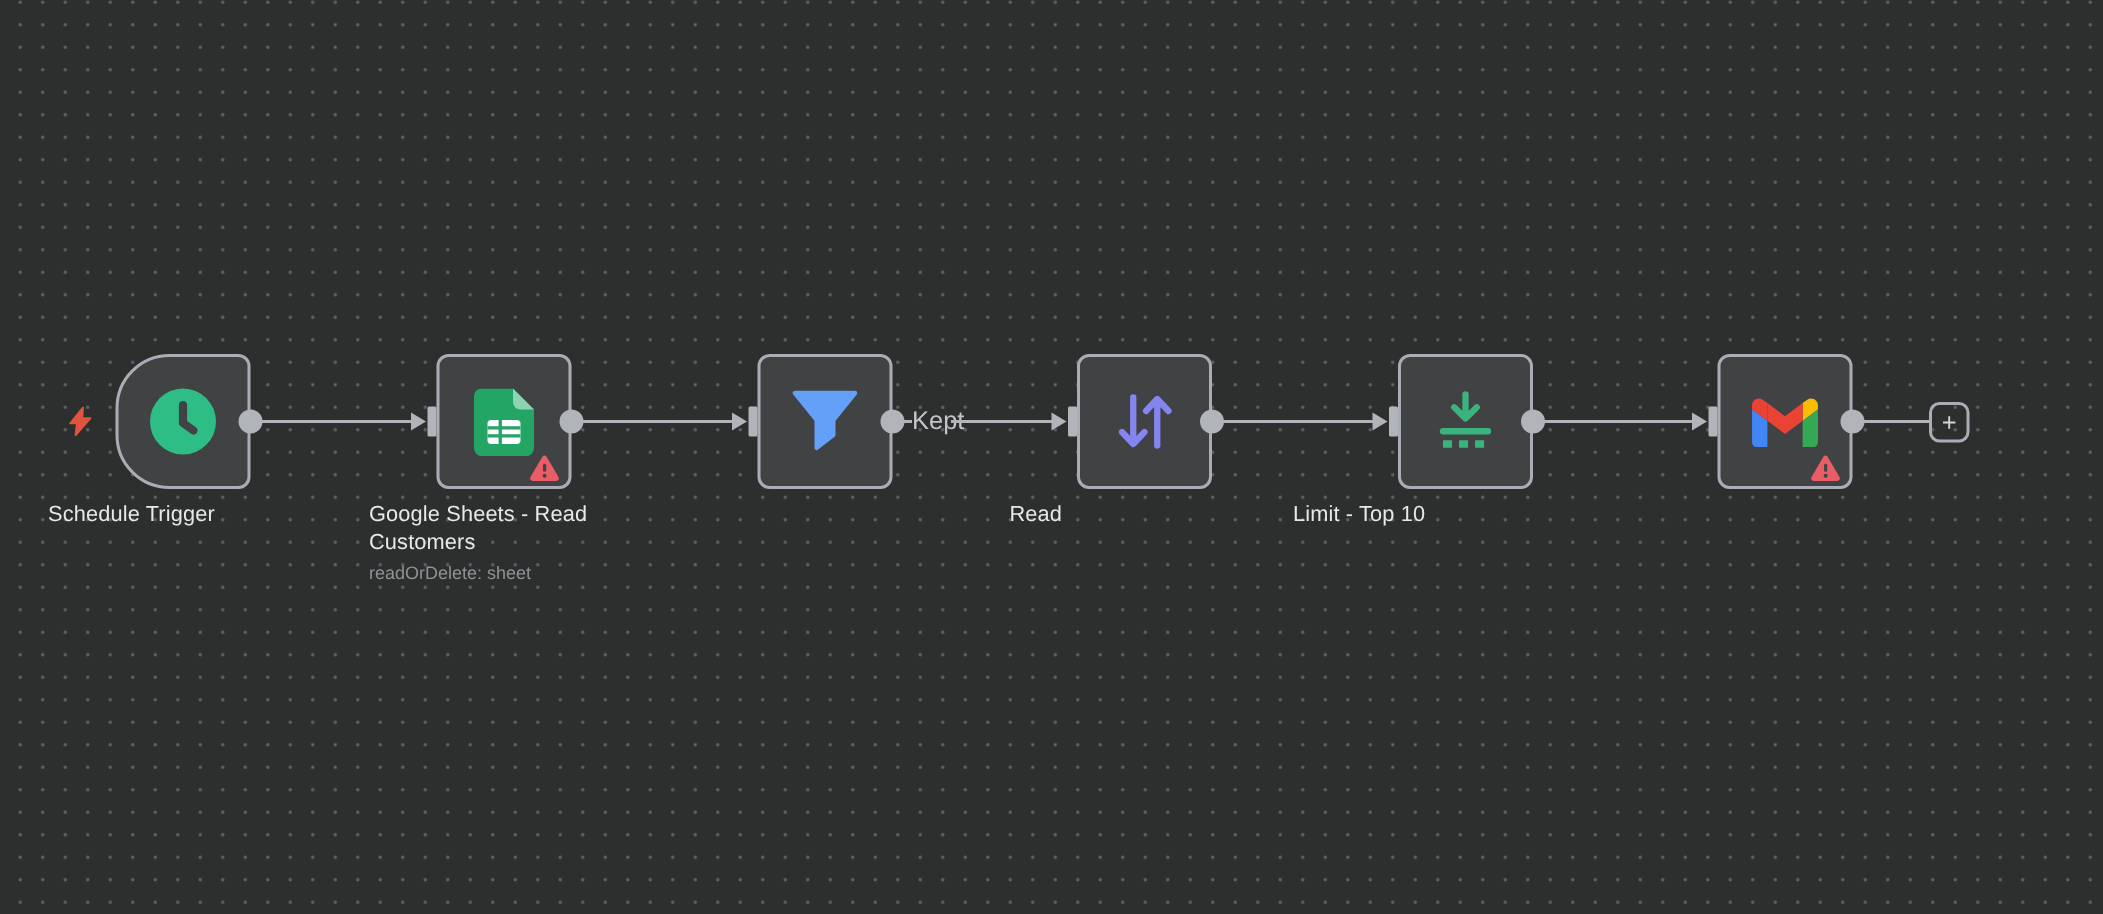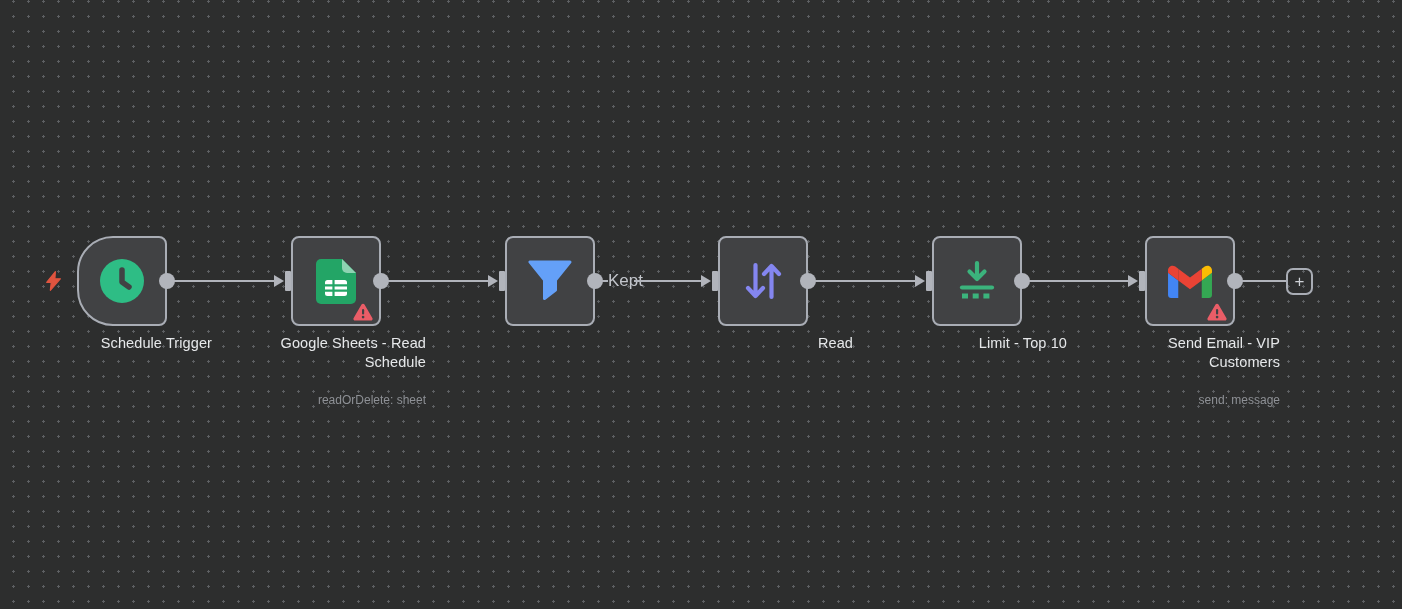--- a/index.html
+++ b/index.html
@@ -12,23 +12,23 @@
   }
   
   .node{
     position:absolute;top:236px;width:90px;height:90px;box-sizing:border-box;
     background:#414244;border:2px solid #a9adb5;border-radius:8px;
     display:flex;align-items:center;justify-content:center;
   }
   .node.trigger{border-radius:36px 8px 8px 36px;}
   .warn{position:absolute;right:6px;bottom:3px;line-height:0;}
   
-  .label-block{position:absolute;top:334px;width:180px;text-align:right;}
+  .label-block{position:absolute;top:334px;width:180px;text-align:left;}
   .node-title{color:#e6e8ea;font-size:14.5px;line-height:19px;letter-spacing:.1px;}
-  .node-subtitle{color:#8e9196;font-size:12px;line-height:15px;margin-top:21px;}
+  .node-subtitle{color:#8e9196;font-size:12px;line-height:15px;margin-top:3px;}
   
   .conn{position:absolute;top:280px;height:2px;background:#b1b4bb;}
   .dot{position:absolute;top:273px;width:16px;height:16px;border-radius:50%;background:#b1b4bb;}
   .arrowhead{position:absolute;top:275px;width:0;height:0;
     border-top:6px solid transparent;border-bottom:6px solid transparent;border-left:10px solid #b1b4bb;}
   .port-bar{position:absolute;top:271px;width:6px;height:20px;background:#b1b4bb;border-radius:1px;}
   .conn-label{position:absolute;top:274px;font-size:17px;color:#c2c5cb;line-height:14px;}
   
   .bolt{position:absolute;left:45px;top:271px;line-height:0;}
   .add-btn{
@@ -73,21 +73,21 @@
     </span>
     <span class="warn">
       <svg width="20" height="18" viewBox="0 0 24 21">
         <path d="M10.2 1.6 L0.8 17.6 a2.1 2.1 0 0 0 1.8 3.2 h18.8 a2.1 2.1 0 0 0 1.8 -3.2 L13.8 1.6 a2.1 2.1 0 0 0 -3.6 0 Z" fill="#ea5d67"></path>
         <rect x="10.8" y="7" width="2.6" height="6.5" rx="1.3" fill="#414244"></rect>
         <circle cx="12.1" cy="16.6" r="1.6" fill="#414244"></circle>
       </svg>
     </span>
   </div>
   <div class="label-block" style="left:246px">
-    <div class="node-title">Google Sheets - Read Schedule</div>
+    <div class="node-title">Google Sheets - Read Customers</div>
     <div class="node-subtitle">readOrDelete: sheet</div>
   </div>
 
   <div class="node" style="left:505px">
     <span class="icon">
       <svg width="44" height="42" viewBox="0 0 44 42">
         <path d="M2 2 H42 L27.5 20 V30 L16.5 38.5 V20 Z" fill="#64a0f8" stroke="#64a0f8" stroke-width="3" stroke-linejoin="round"></path>
       </svg>
     </span>
   </div>
@@ -106,45 +106,41 @@
 
   <div class="node" style="left:932px">
     <span class="icon">
       <svg width="44" height="42" viewBox="0 0 44 42">
         <path d="M22 3 V18 M14.5 11.5 L22 19 L29.5 11.5" stroke="#3bb37c" stroke-width="4.2" stroke-linecap="round" stroke-linejoin="round" fill="none"></path>
         <path d="M7 27.5 H37" stroke="#3bb37c" stroke-width="4.2" stroke-linecap="round" fill="none"></path>
         <path d="M7 36 H37" stroke="#3bb37c" stroke-width="5" stroke-dasharray="6 4.7" fill="none"></path>
       </svg>
     </span>
   </div>
-  <div class="label-block" style="left:887px">
+  <div class="label-block" style="left:862px">
     <div class="node-title">Limit - Top 10</div>
   </div>
 
   <div class="node" style="left:1145px">
     <span class="icon">
       <svg width="44" height="33" viewBox="0 0 49.4 37.1">
         <path fill="#4285f4" d="M3.4 37.1 h8.1 V17.5 L0 8.8 v24.9 c0 1.9 1.5 3.4 3.4 3.4 Z"></path>
         <path fill="#34a853" d="M37.9 37.1 H46 c1.9 0 3.4 -1.5 3.4 -3.4 V8.8 l-11.5 8.7 Z"></path>
         <path fill="#fbbc04" d="M37.9 4.2 v13.3 l11.5 -8.7 V5.9 c0 -4.2 -4.8 -6.6 -8.2 -4.1 Z"></path>
         <path fill="#ea4335" d="M11.5 17.5 V4.2 L24.7 14.1 37.9 4.2 v13.3 L24.7 27.4 Z"></path>
         <path fill="#ea4335" d="M0 5.9 v2.9 l11.5 8.7 V4.2 L8.2 1.8 C4.8 -0.7 0 1.7 0 5.9 Z"></path>
       </svg>
     </span>
     <span class="warn">
       <svg width="20" height="18" viewBox="0 0 24 21">
         <path d="M10.2 1.6 L0.8 17.6 a2.1 2.1 0 0 0 1.8 3.2 h18.8 a2.1 2.1 0 0 0 1.8 -3.2 L13.8 1.6 a2.1 2.1 0 0 0 -3.6 0 Z" fill="#ea5d67"></path>
         <rect x="10.8" y="7" width="2.6" height="6.5" rx="1.3" fill="#414244"></rect>
         <circle cx="12.1" cy="16.6" r="1.6" fill="#414244"></circle>
       </svg>
     </span>
-  </div>
-  <div class="label-block" style="left:1100px">
-    <div class="node-title">Send Email - VIP Customers</div>
-    <div class="node-subtitle">send: message</div>
   </div>
 
   <div class="conn" style="left:167px;width:108px"></div>
   <div class="dot" style="left:159px"></div>
   <div class="arrowhead" style="left:274px"></div>
   <div class="port-bar" style="left:285px"></div>
 
   <div class="conn" style="left:381px;width:108px"></div>
   <div class="dot" style="left:373px"></div>
   <div class="arrowhead" style="left:488px"></div>

